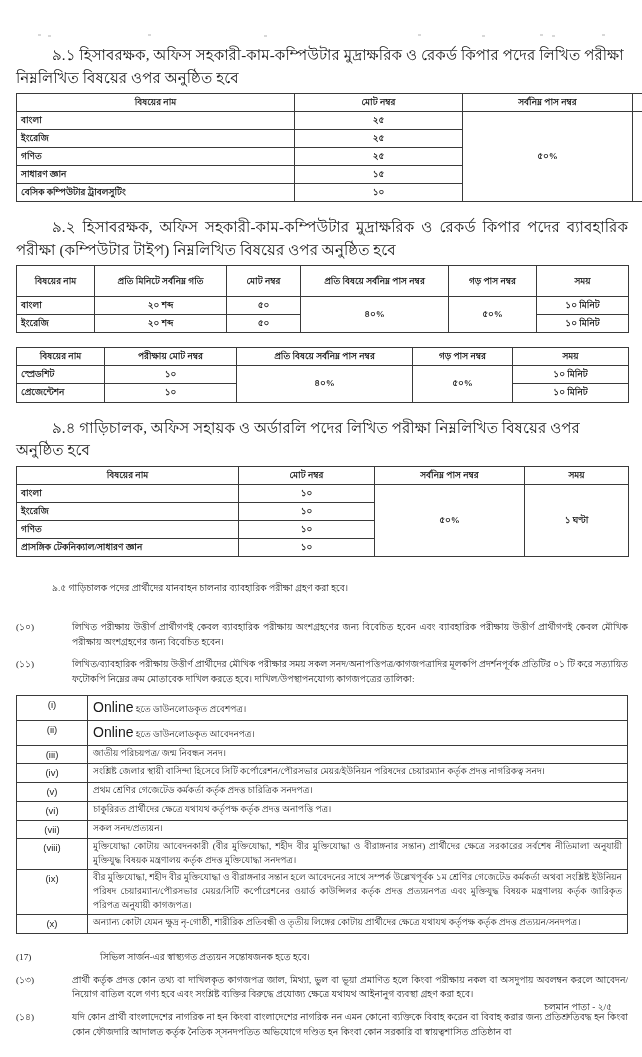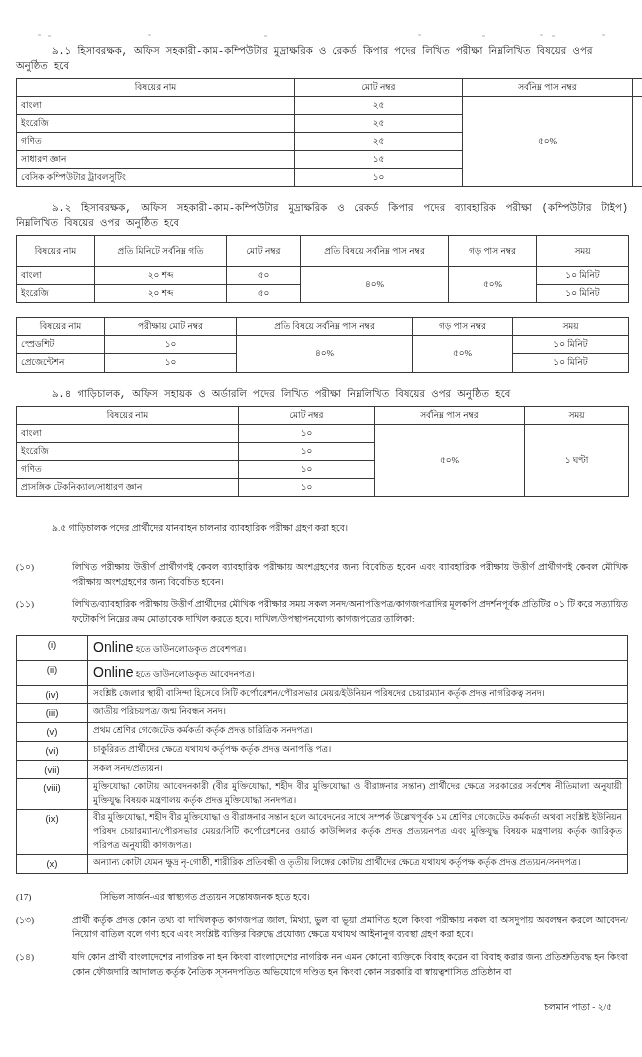--- a/index.html
+++ b/index.html
@@ -36,44 +36,43 @@
     height: 2px;
     background: #d8d8d8;
   }
   .content {
     position: absolute;
     top: 44px;
     left: 16px;
     width: 612px;
   }
   .sec-heading {
-    font-size: 10px;
+    font-size: 15px;
     line-height: 1.5;
     margin: 0 0 4px 0;
     text-indent: 36px;
     text-align: left;
     letter-spacing: 0.1px;
-    font-family: Liberation Mono, monospace;
   }
   .sec-heading.wrapped {
     text-align: justify;
   }
   table.grid {
     border-collapse: collapse;
     width: 612px;
     table-layout: fixed;
     margin: 0 0 14px 0;
   }
   table.grid th,
   table.grid td {
     border: 1px solid #3a3a3a;
     font-size: 9px;
     line-height: 1.45;
     padding: 2px 4px;
-    font-weight: normal;
+    font-weight: bold;
     vertical-align: middle;
   }
   table.grid th {
     text-align: center;
   }
   td.c { text-align: center; }
   td.l { text-align: left; padding-left: 5px; }
   td.top { vertical-align: top; padding-top: 4px; }
 
   
@@ -355,26 +354,26 @@
       <tbody>
         <tr>
           <td class="rn">(i)</td>
           <td class="txt"><span class="en">Online</span><span> হতে ডাউনলোডকৃত প্রবেশপত্র।</span></td>
         </tr>
         <tr>
           <td class="rn">(ii)</td>
           <td class="txt"><span class="en">Online</span><span> হতে ডাউনলোডকৃত আবেদনপত্র।</span></td>
         </tr>
         <tr>
+          <td class="rn">(iii)</td>
+          <td class="txt">জাতীয় পরিচয়পত্র/ জন্ম নিবন্ধন সনদ।</td>
+        </tr>
+        <tr>
           <td class="rn">(iv)</td>
           <td class="txt">সংশ্লিষ্ট জেলার স্থায়ী বাসিন্দা হিসেবে সিটি কর্পোরেশন/পৌরসভার মেয়র/ইউনিয়ন পরিষদের চেয়ারম্যান কর্তৃক প্রদত্ত নাগরিকত্ব সনদ।</td>
-        </tr>
-        <tr>
-          <td class="rn">(iii)</td>
-          <td class="txt">জাতীয় পরিচয়পত্র/ জন্ম নিবন্ধন সনদ।</td>
         </tr>
         <tr>
           <td class="rn">(v)</td>
           <td class="txt">প্রথম শ্রেণির গেজেটেড কর্মকর্তা কর্তৃক প্রদত্ত চারিত্রিক সনদপত্র।</td>
         </tr>
         <tr>
           <td class="rn">(vi)</td>
           <td class="txt">চাকুরিরত প্রার্থীদের ক্ষেত্রে যথাযথ কর্তৃপক্ষ কর্তৃক প্রদত্ত অনাপত্তি পত্র।</td>
         </tr>
         <tr>

